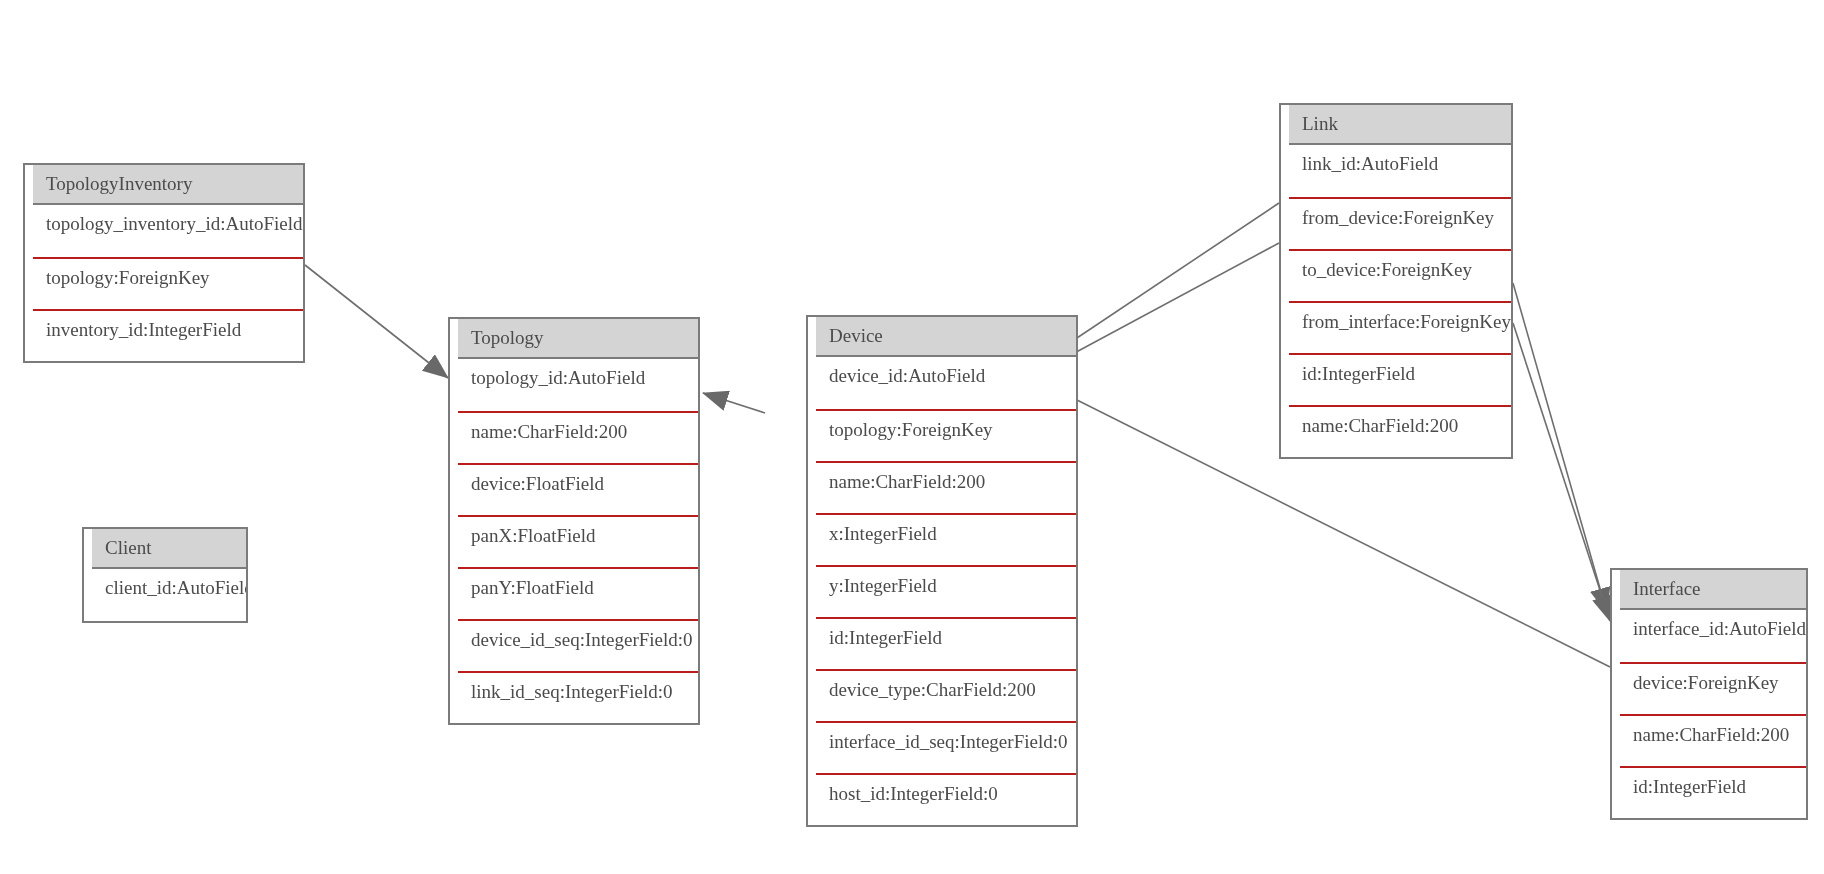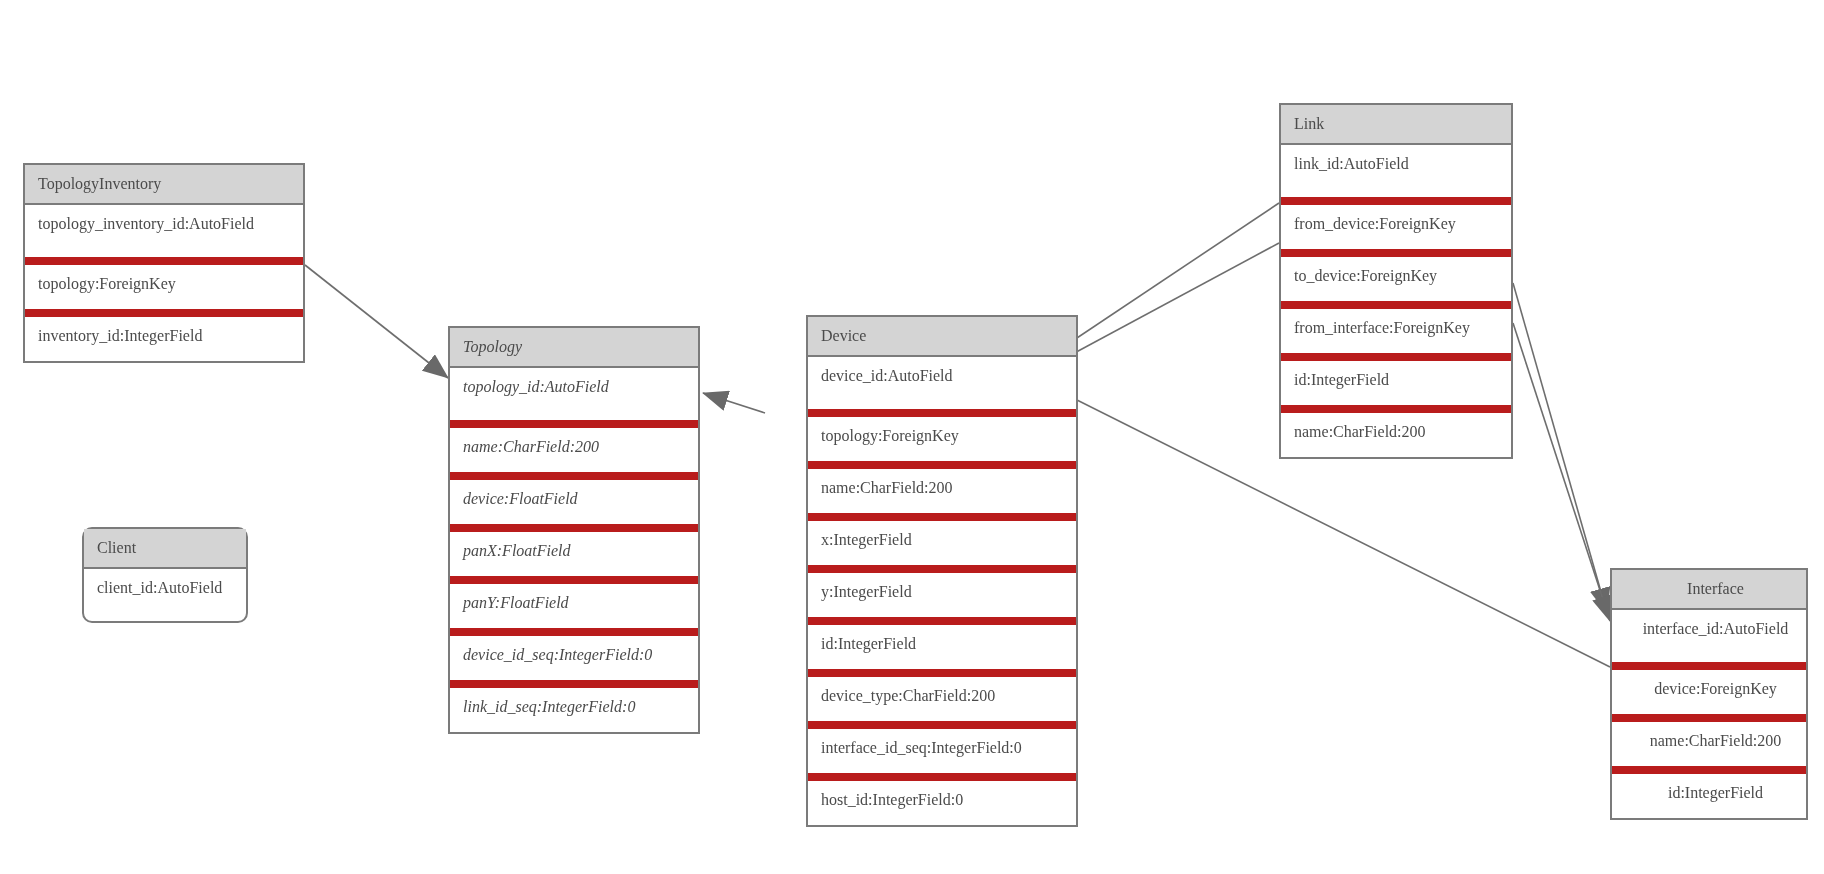--- a/index.html
+++ b/index.html
@@ -26,42 +26,43 @@
     width: 1824px;
     height: 874px;
     pointer-events: none;
   }
   .entity {
     position: absolute;
     box-sizing: border-box;
     border: 2px solid #7b7b7b;
     background: #ffffff;
     color: #4b4b4b;
-    font-size: 16px;
+    font-size: 19px;
+    padding-left: 8px;
   }
   .entity-header {
     box-sizing: border-box;
     height: 40px;
     line-height: 38px;
     padding-left: 13px;
     background: #d4d4d4;
     border-bottom: 2px solid #7b7b7b;
     white-space: nowrap;
     overflow: hidden;
   }
   .entity-row {
     box-sizing: border-box;
     height: 52px;
     line-height: 38px;
     padding-left: 13px;
     white-space: nowrap;
     overflow: hidden;
   }
   .entity-row + .entity-row {
-    border-top: 8px solid #b91c1c;
+    border-top: 2px solid #b91c1c;
   }
 </style>
 </head>
 <body>
 
 <div class="canvas">
   <svg id="edges" xmlns="http://www.w3.org/2000/svg" viewBox="0 0 1824 874">
       <defs>
         <marker id="arrowhead" markerUnits="userSpaceOnUse" markerWidth="27" markerHeight="21" refX="25" refY="10.5" orient="auto">
           <path d="M0,0 L26,10.5 L0,21 Z" fill="#696969"></path>
@@ -75,31 +76,31 @@
       <line x1="1513" y1="283" x2="1607" y2="613" stroke="#6e6e6e" stroke-width="1.6" marker-end="url(#arrowhead)"></line>
       <line x1="1513" y1="323" x2="1610" y2="621" stroke="#6e6e6e" stroke-width="1.6" marker-end="url(#arrowhead)"></line>
     </svg>
   <div id="nodes">
       <div class="entity" style="left: 23px; top: 163px; width: 282px;">
         <div class="entity-header">TopologyInventory</div>
         <div class="entity-row">topology_inventory_id:AutoField</div>
         <div class="entity-row">topology:ForeignKey</div>
         <div class="entity-row">inventory_id:IntegerField</div>
       </div>
-      <div class="entity" style="left: 448px; top: 326px; width: 252px; font-style: italic;">
+      <div class="entity" style="left: 448px; top: 317px; width: 252px;">
         <div class="entity-header">Topology</div>
         <div class="entity-row">topology_id:AutoField</div>
         <div class="entity-row">name:CharField:200</div>
         <div class="entity-row">device:FloatField</div>
         <div class="entity-row">panX:FloatField</div>
         <div class="entity-row">panY:FloatField</div>
         <div class="entity-row">device_id_seq:IntegerField:0</div>
         <div class="entity-row">link_id_seq:IntegerField:0</div>
       </div>
-      <div class="entity" style="left: 82px; top: 527px; width: 166px; border-radius: 10px;">
+      <div class="entity" style="left: 82px; top: 527px; width: 166px;">
         <div class="entity-header">Client</div>
         <div class="entity-row">client_id:AutoField</div>
       </div>
       <div class="entity" style="left: 806px; top: 315px; width: 272px;">
         <div class="entity-header">Device</div>
         <div class="entity-row">device_id:AutoField</div>
         <div class="entity-row">topology:ForeignKey</div>
         <div class="entity-row">name:CharField:200</div>
         <div class="entity-row">x:IntegerField</div>
         <div class="entity-row">y:IntegerField</div>
@@ -110,21 +111,21 @@
       </div>
       <div class="entity" style="left: 1279px; top: 103px; width: 234px;">
         <div class="entity-header">Link</div>
         <div class="entity-row">link_id:AutoField</div>
         <div class="entity-row">from_device:ForeignKey</div>
         <div class="entity-row">to_device:ForeignKey</div>
         <div class="entity-row">from_interface:ForeignKey</div>
         <div class="entity-row">id:IntegerField</div>
         <div class="entity-row">name:CharField:200</div>
       </div>
-      <div class="entity" style="left: 1610px; top: 568px; width: 198px; text-align: center;">
+      <div class="entity" style="left: 1610px; top: 568px; width: 198px;">
         <div class="entity-header">Interface</div>
         <div class="entity-row">interface_id:AutoField</div>
         <div class="entity-row">device:ForeignKey</div>
         <div class="entity-row">name:CharField:200</div>
         <div class="entity-row">id:IntegerField</div>
       </div>
     </div>
 </div>
 
 </body></html>

